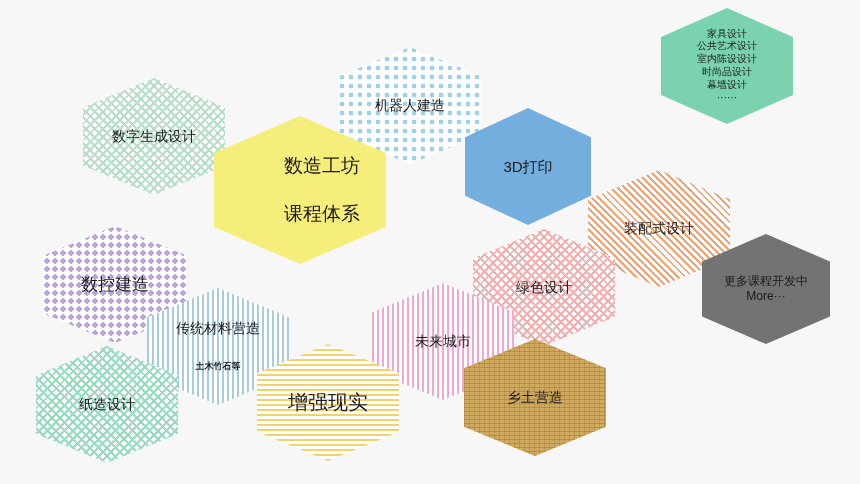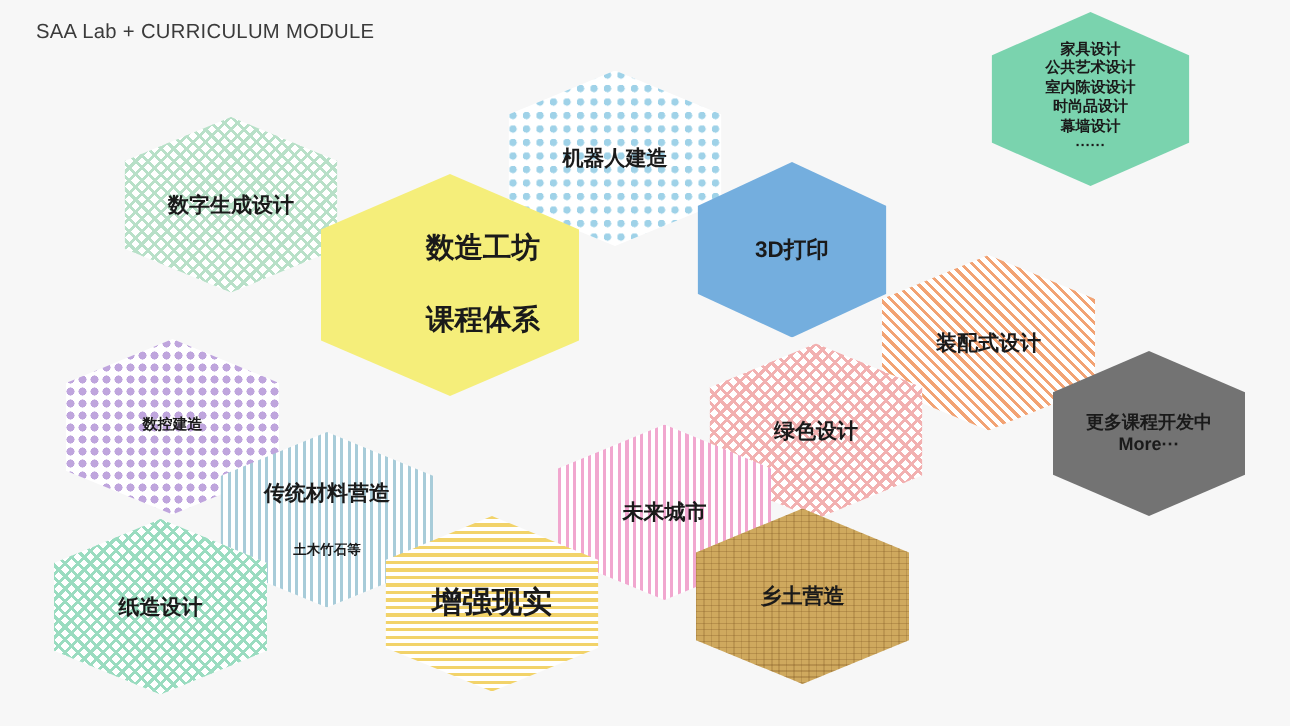--- a/index.html
+++ b/index.html
@@ -49,39 +49,38 @@
     flex-direction: column;
     align-items: center;
     justify-content: center;
     box-sizing: border-box;
     text-align: center;
     line-height: 1.28;
   }
   .hex .label {
     position: relative;
     z-index: 2;
-    font-weight: bold;
+    font-weight: normal;
     color: #1a1a1a;
     white-space: pre-line;
   }
   .hex .sub {
     position: relative;
     z-index: 2;
     font-size: 9px;
     font-weight: bold;
     color: #1a1a1a;
     margin-top: 23px;
   }
 </style>
 </head>
 <body>
 
 <div id="stage">
 
-  <div class="hdr-en">SAA Lab +  CURRICULUM MODULE</div>
 
   <div id="hex-layer">
       <div class="hex" style="left: 83px; top: 78px; width: 142px; height: 117px; background: repeating-linear-gradient(45deg, rgb(184, 224, 200) 0px, rgb(184, 224, 200) 2px, rgba(255, 255, 255, 0) 2px, rgba(255, 255, 255, 0) 6px), repeating-linear-gradient(-45deg, rgb(184, 224, 200) 0px, rgb(184, 224, 200) 2px, rgba(255, 255, 255, 0) 2px, rgba(255, 255, 255, 0) 6px), rgb(255, 255, 255);">
         <div class="label" style="font-size: 14px;">数字生成设计</div>
       </div>
       <div class="hex" style="left: 339px; top: 47px; width: 142px; height: 117px; background: radial-gradient(circle at 3px 3px, rgb(159, 210, 232) 2.4px, rgba(255, 255, 255, 0) 2.6px) 0% 0% / 9px 9px, rgb(255, 255, 255);">
         <div class="label" style="font-size: 14px;">机器人建造</div>
       </div>
       <div class="hex" style="left: 661px; top: 8px; width: 132px; height: 116px; background: rgb(122, 211, 174);">
         <div class="label" style="font-size: 10px;">家具设计
@@ -96,21 +95,21 @@
 
 课程体系</div>
       </div>
       <div class="hex" style="left: 465px; top: 108px; width: 126px; height: 117px; background: rgb(116, 174, 222);">
         <div class="label" style="font-size: 15px;">3D打印</div>
       </div>
       <div class="hex" style="left: 588px; top: 170px; width: 142px; height: 117px; background: repeating-linear-gradient(45deg, rgb(242, 163, 116) 0px, rgb(242, 163, 116) 2px, rgb(255, 255, 255) 2px, rgb(255, 255, 255) 5px);">
         <div class="label" style="font-size: 14px;">装配式设计</div>
       </div>
       <div class="hex" style="left: 44px; top: 226px; width: 142px; height: 117px; background: radial-gradient(circle at 3px 3px, rgb(191, 165, 221) 2.6px, rgba(255, 255, 255, 0) 2.8px) 0% 0% / 8px 8px, rgb(255, 255, 255);">
-        <div class="label" style="font-size: 10px;">数控建造</div>
+        <div class="label" style="font-size: 17px;">数控建造</div>
       </div>
       <div class="hex" style="left: 473px; top: 229px; width: 142px; height: 117px; background: repeating-linear-gradient(45deg, rgb(242, 176, 176) 0px, rgb(242, 176, 176) 2px, rgba(255, 255, 255, 0) 2px, rgba(255, 255, 255, 0) 6px), repeating-linear-gradient(-45deg, rgb(242, 176, 176) 0px, rgb(242, 176, 176) 2px, rgba(255, 255, 255, 0) 2px, rgba(255, 255, 255, 0) 6px), rgb(255, 255, 255);">
         <div class="label" style="font-size: 14px;">绿色设计</div>
       </div>
       <div class="hex" style="left: 702px; top: 234px; width: 128px; height: 110px; background: #737373;">
         <div class="label" style="font-size: 12px;">更多课程开发中
 More···</div>
       </div>
       <div class="hex" style="left: 147px; top: 288px; width: 142px; height: 117px; background: repeating-linear-gradient(90deg, rgb(168, 204, 217) 0px, rgb(168, 204, 217) 2px, rgb(255, 255, 255) 2px, rgb(255, 255, 255) 5px);">
         <div class="label" style="font-size: 14px;">传统材料营造</div>

